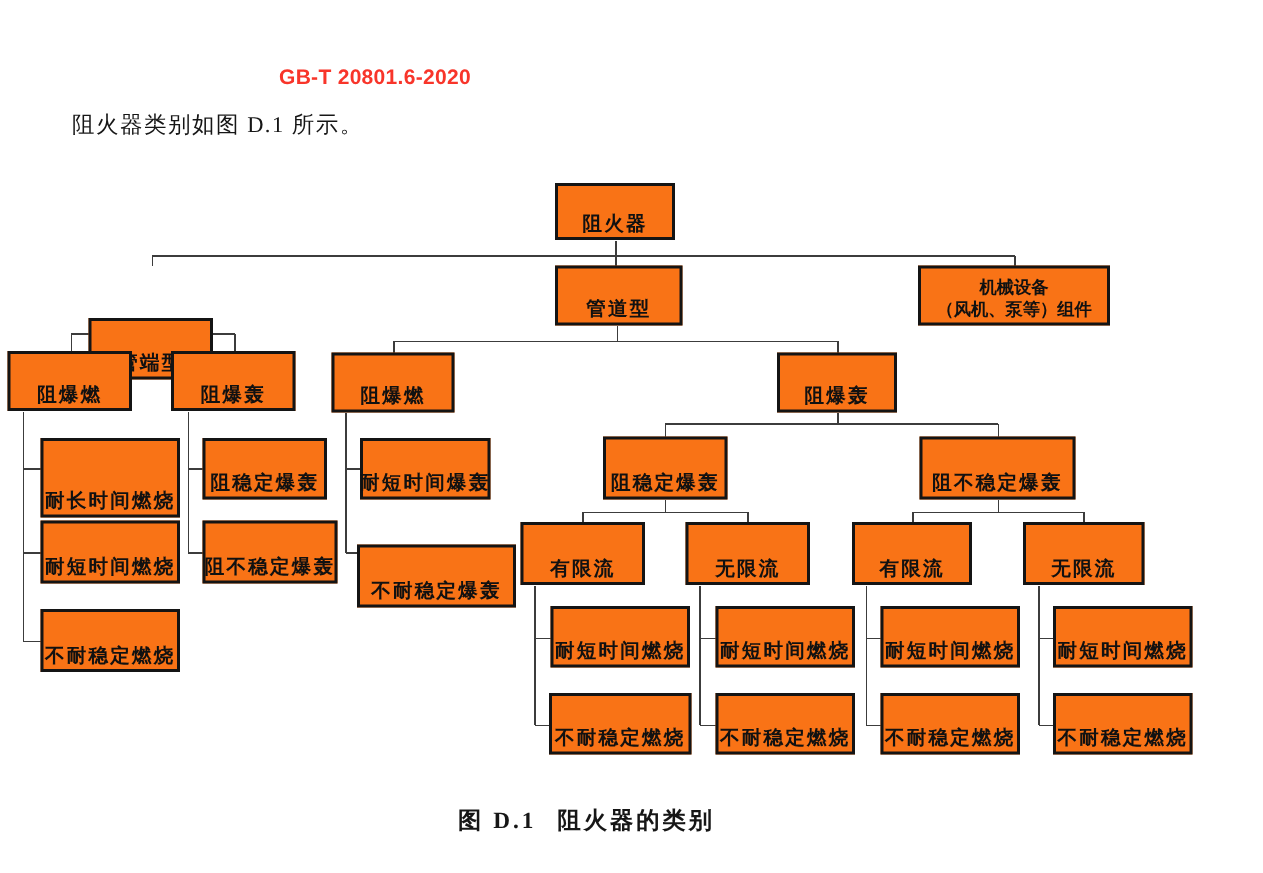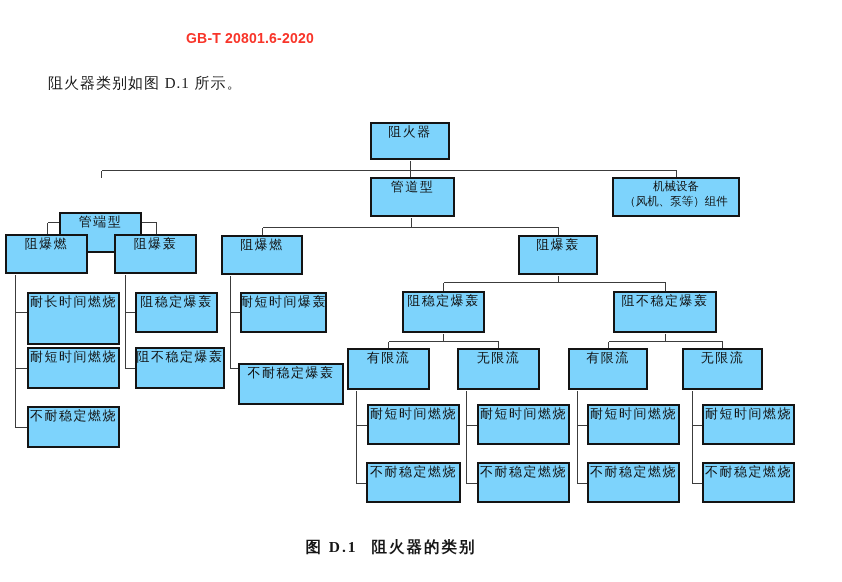--- a/index.html
+++ b/index.html
@@ -4,30 +4,30 @@
 <style>
   html,body{margin:0;padding:0;}
   body{
     width:842px;height:582px;background:#ffffff;position:relative;overflow:hidden;
     font-family:"Liberation Serif","DejaVu Serif",serif;color:#161616;
   }
   .page{position:absolute;inset:0;}
   
   .section-heading{position:absolute;left:14px;top:22px;font-size:16px;font-weight:bold;letter-spacing:.5px;}
   .section-heading .num{margin-right:22px;font-family:"Liberation Serif",serif;}
-  .std-ref{position:absolute;left:186px;top:30px;font-size:14px;font-weight:600;color:#f8352a;
+  .std-ref{position:absolute;left:186px;top:43px;font-size:14px;font-weight:600;color:#f8352a;
            font-family:"Liberation Sans","DejaVu Sans",sans-serif;letter-spacing:.2px;}
   .intro{position:absolute;left:48px;top:74px;font-size:15px;letter-spacing:1px;}
   
   .connectors{position:absolute;left:0;top:0;}
   .connectors line{stroke:#3c3c3c;stroke-width:1;shape-rendering:crispEdges;}
   .node{
-    position:absolute;box-sizing:border-box;background:#7dd3fc;border:2px solid #141414;
-    display:flex;flex-direction:column;align-items:center;justify-content:flex-start;
-    font-size:13px;font-weight:normal;letter-spacing:1.5px;line-height:1.3;color:#111;
+    position:absolute;box-sizing:border-box;background:#f97316;border:2px solid #141414;
+    display:flex;flex-direction:column;align-items:center;justify-content:flex-end;
+    font-size:13px;font-weight:bold;letter-spacing:1.5px;line-height:1.3;color:#111;
     text-align:center;white-space:nowrap;
   }
   .node.small{font-size:11.5px;letter-spacing:0;}
   
   .fig-caption{position:absolute;left:0;top:537px;width:782px;text-align:center;
                font-size:15.5px;font-weight:bold;letter-spacing:2px;}
   .fig-caption .fig-no{margin-right:14px;}
   
   .watermark{position:absolute;left:662px;top:506px;display:flex;align-items:center;color:#c7c7c7;}
   .watermark .wm-text{font-size:23px;letter-spacing:2px;font-weight:bold;

